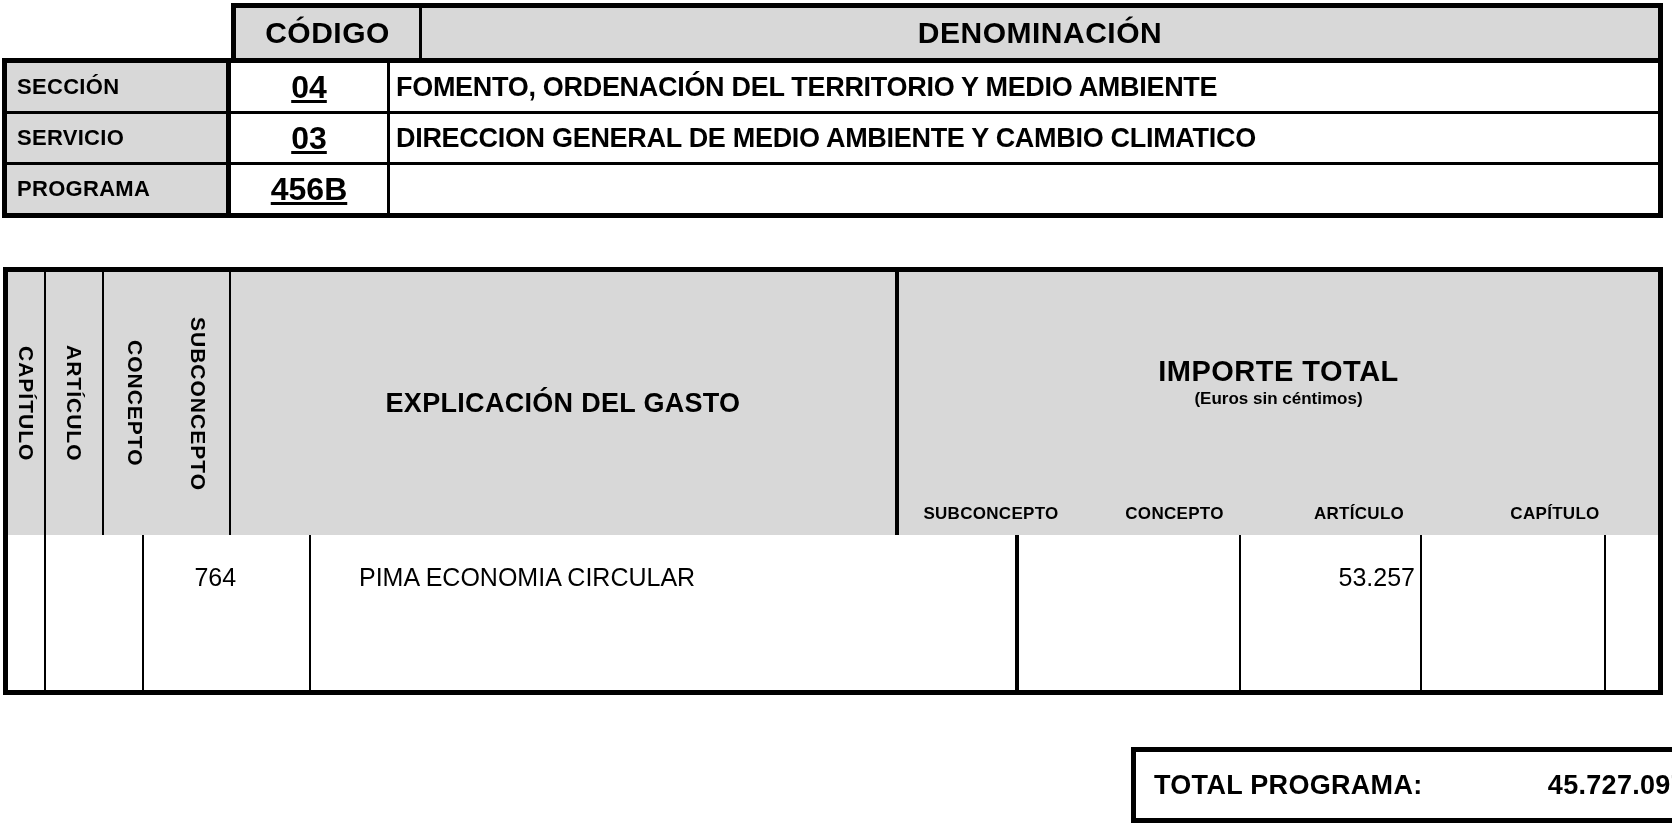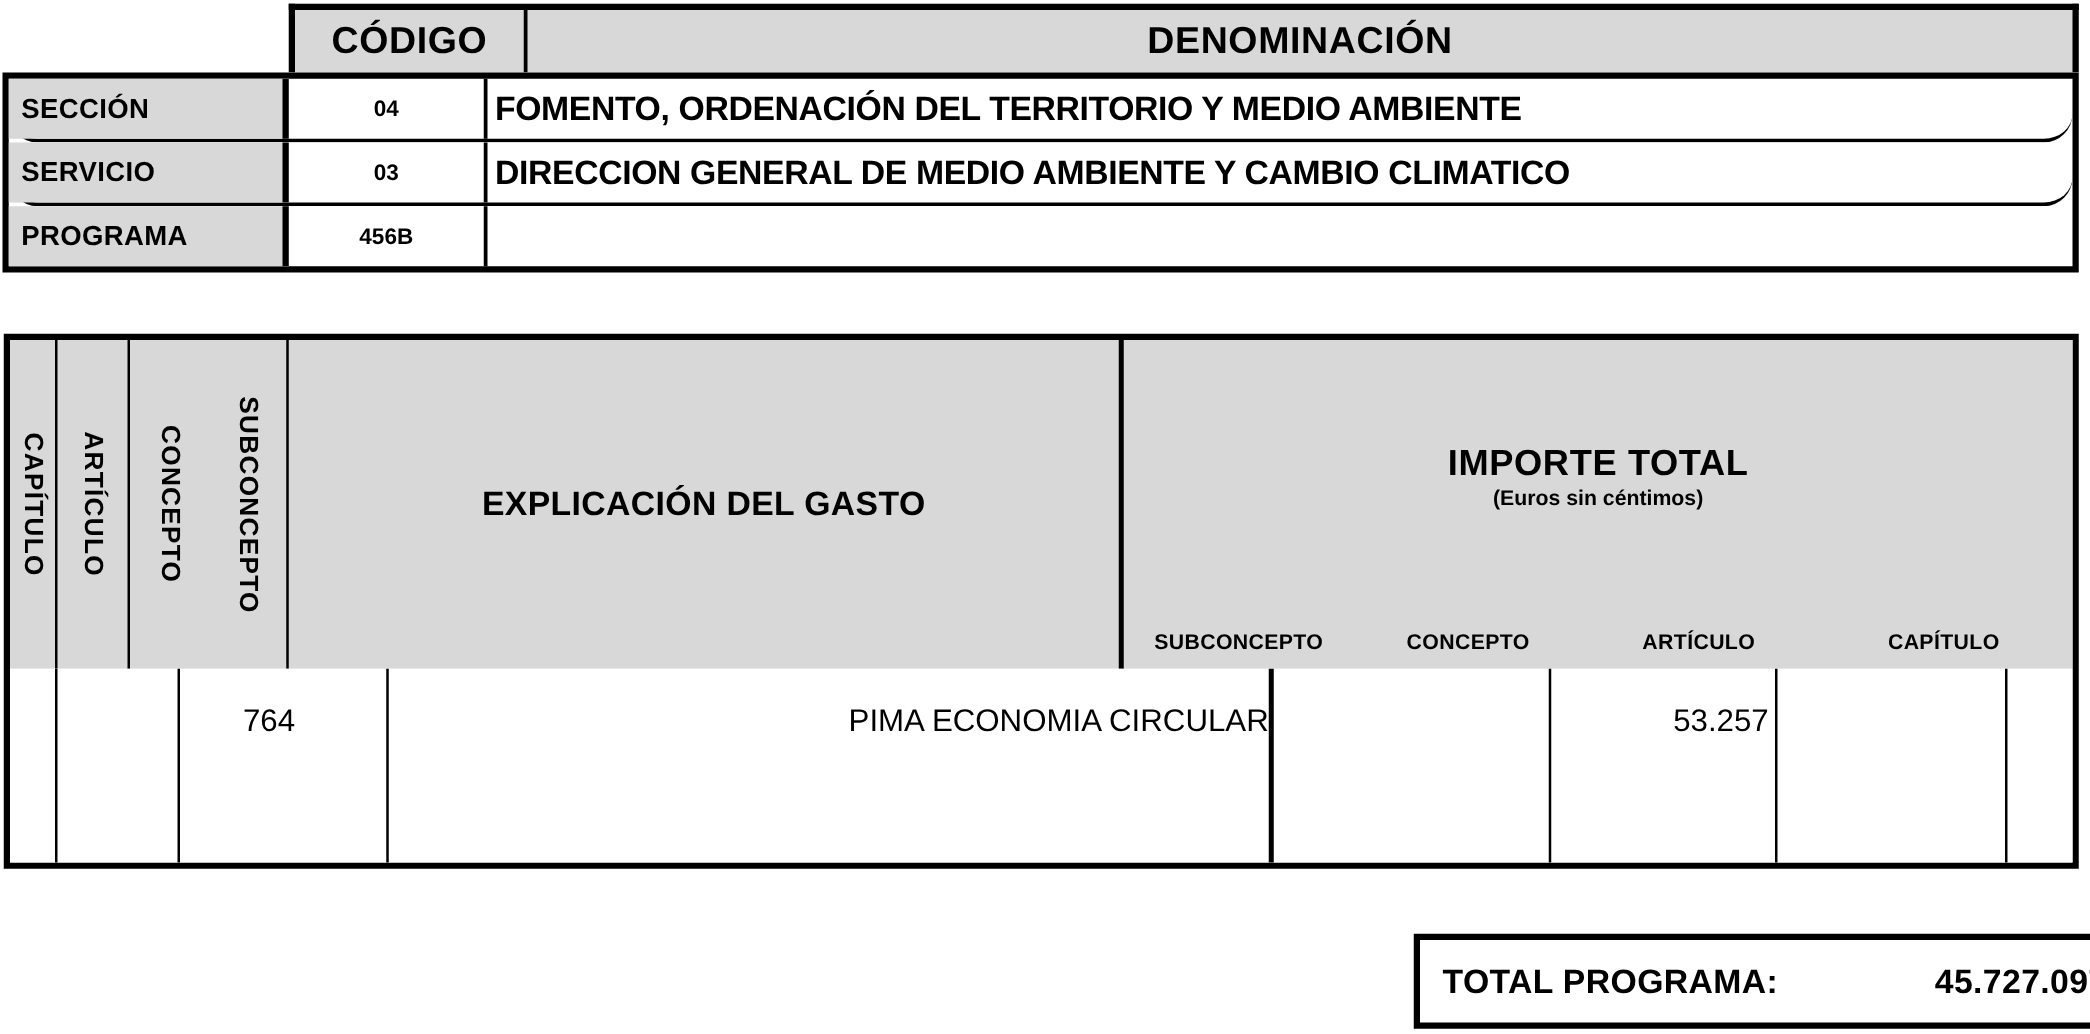--- a/index.html
+++ b/index.html
@@ -39,35 +39,35 @@
     font-weight: 700; font-size: 30px; letter-spacing: .5px;
   }
   .t1-body {
     position: absolute;
     left: 2px; top: 58px;
     width: 1661px; height: 160px;
     border: 5px solid #000;
     display: flex; flex-direction: column;
     background: #fff;
   }
-  .t1-row { flex: 1; display: flex; border-bottom: 3px solid #000; border-radius: 23px; }
+  .t1-row { flex: 1; display: flex; border-bottom: 3px solid #000; }
   .t1-row:last-child { border-bottom: none; }
   .t1-row .lbl {
     width: 224px;
     background: #d8d8d8;
     border-right: 5px solid #000;
     display: flex; align-items: center;
     padding-left: 10px;
     font-weight: 700; font-size: 22px; letter-spacing: .3px;
   }
   .t1-row .code {
     width: 159px;
     border-right: 3px solid #000;
     display: flex; align-items: center; justify-content: center;
-    font-weight: 700; font-size: 18px;
+    font-weight: 700; font-size: 32px; text-decoration: underline;
   }
   .t1-row .den {
     flex: 1;
     display: flex; align-items: center;
     padding-left: 6px;
     font-weight: 700; font-size: 27px; letter-spacing: -.3px;
     white-space: nowrap;
     text-align: right;
   }
 
@@ -108,21 +108,21 @@
   .imp-title { font-weight: 700; font-size: 29px; letter-spacing: .5px; line-height: 1.05; }
   .imp-sub   { font-weight: 700; font-size: 17px; margin-top: 3px; }
   .imp-strip { height: 42px; display: flex; align-items: center; }
   .imp-strip .s {
     text-align: center;
     font-weight: 700; font-size: 17px; letter-spacing: .3px;
   }
   .s1 { width: 184px; } .s2 { width: 183px; } .s3 { width: 186px; } .s4 { flex: 1; }
 
   .t2-body { flex: 1; display: flex; background: #fff; font-size: 25px; gap: 40px; }
-  .t2-body .cell { padding-top: 28px; text-align: right; }
+  .t2-body .cell { padding-top: 28px; }
   .b-cap { width: 38px;  border-right: 2px solid #000; }
   .b-art { width: 58px;  border-right: 2px solid #000; }
   .b-cs  { width: 127px; border-right: 2px solid #000; display: flex; }
   .b-cs .concepto-val { width: 50%; text-align: center; padding-top: 28px; }
   .b-cs .subconcepto-val { width: 50%; padding-top: 28px; }
   .b-exp { width: 668px; border-right: 4px solid #000; padding-left: 8px; white-space: nowrap; }
   .b-imp { flex: 1; display: flex; }
   .i1 { width: 182px; border-right: 2px solid #000; }
   .i2 { width: 181px; border-right: 2px solid #000; text-align: right; padding-right: 5px; }
   .i3 { width: 184px; border-right: 2px solid #000; }

